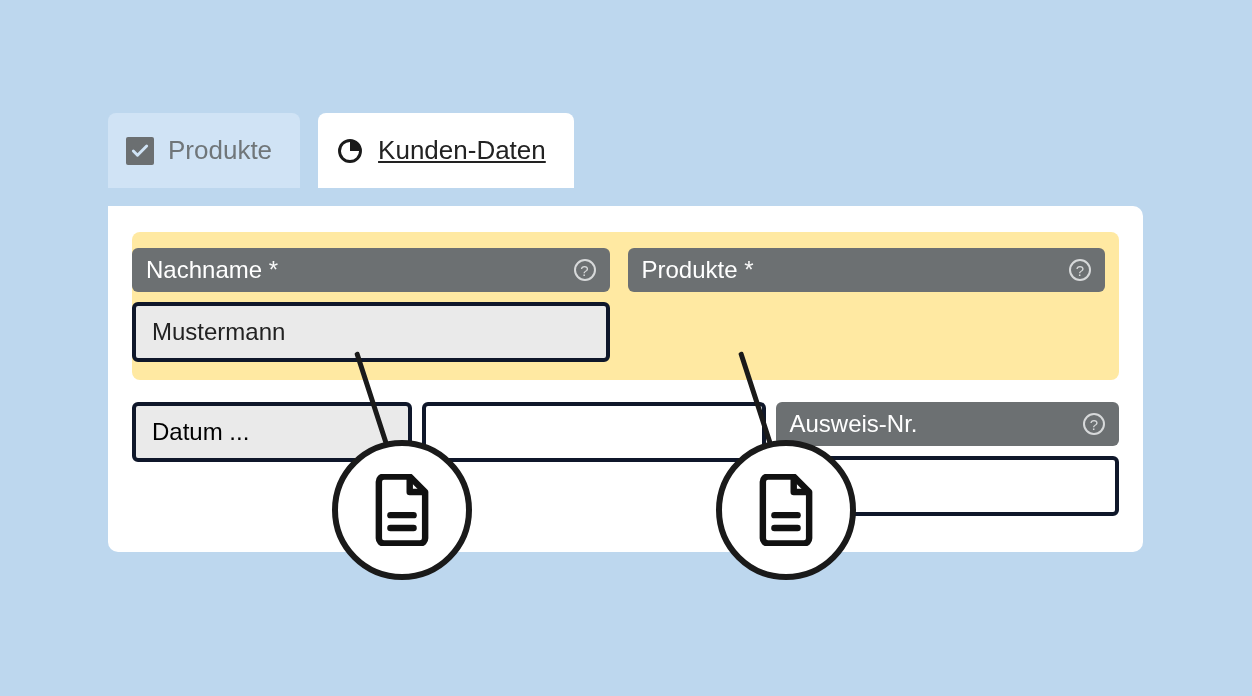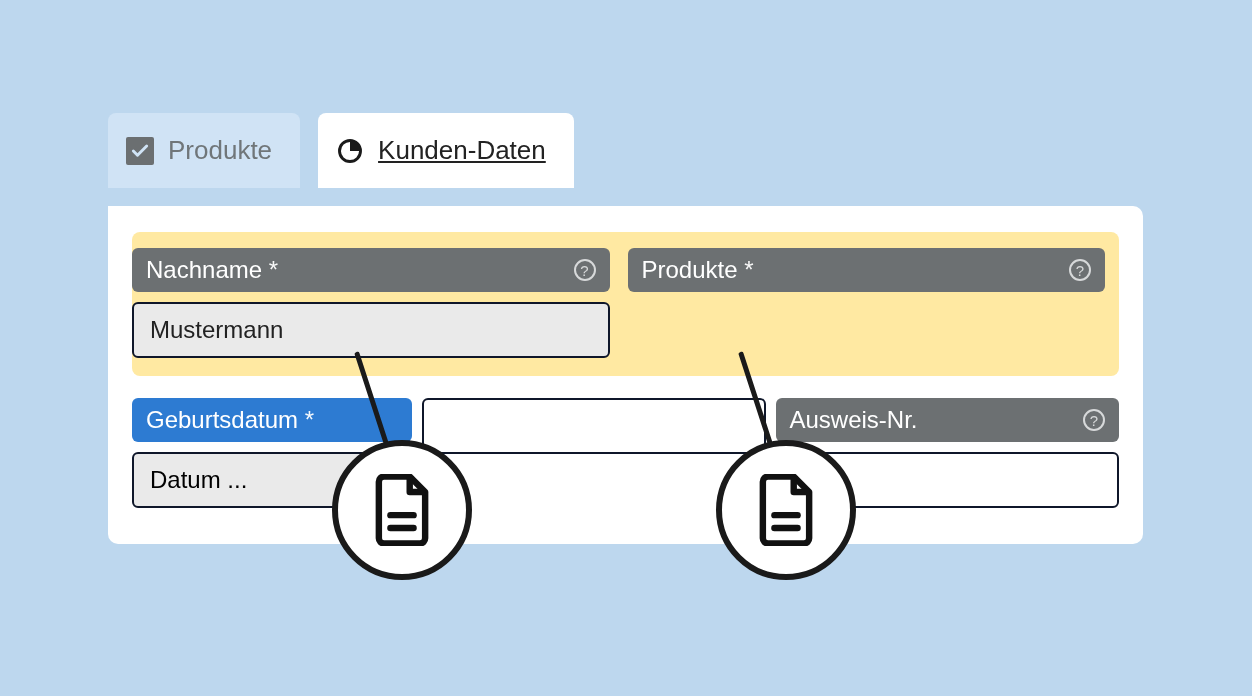--- a/index.html
+++ b/index.html
@@ -121,21 +121,21 @@
     display: flex;
     align-items: center;
     justify-content: center;
     color: #d7d9da;
     font-size: 15px;
     line-height: 1;
     flex: 0 0 auto;
   }
   .field-input {
     background: #eaeaea;
-    border: 2px solid #0f172a;
+    border: 4px solid #0f172a;
     border-radius: 6px;
     padding: 14px 16px;
     font-size: 24px;
     color: #222;
     line-height: 1;
   }
   .field-input.empty-white {
     background: #ffffff;
   }
   .field-input.placeholder {
@@ -217,26 +217,20 @@
           </span>
           <span class="help-icon">?</span>
         </div>
       </div>
 
     </div>
 
     <div class="row2">
 
       <div class="field" style="flex:0 0 280px">
-        <div class="field-label blue">
-          <span>
-            <span>Geburtsdatum</span>
-            <span class="req">*</span>
-          </span>
-        </div>
         <div class="field-input placeholder">Datum ...</div>
       </div>
 
       <div class="field">
         <div class="field-input empty-white">&nbsp;</div>
       </div>
 
       <div class="field">
         <div class="field-label">
           <span>Ausweis-Nr.</span>

